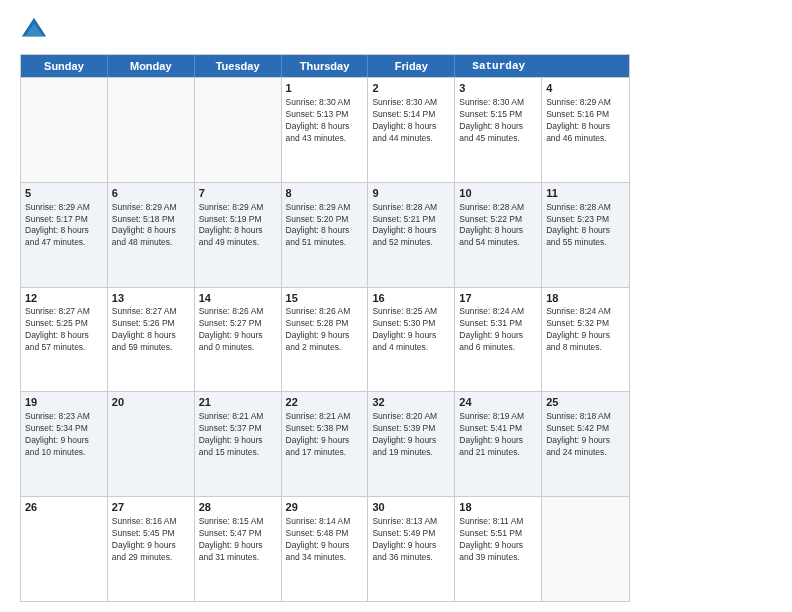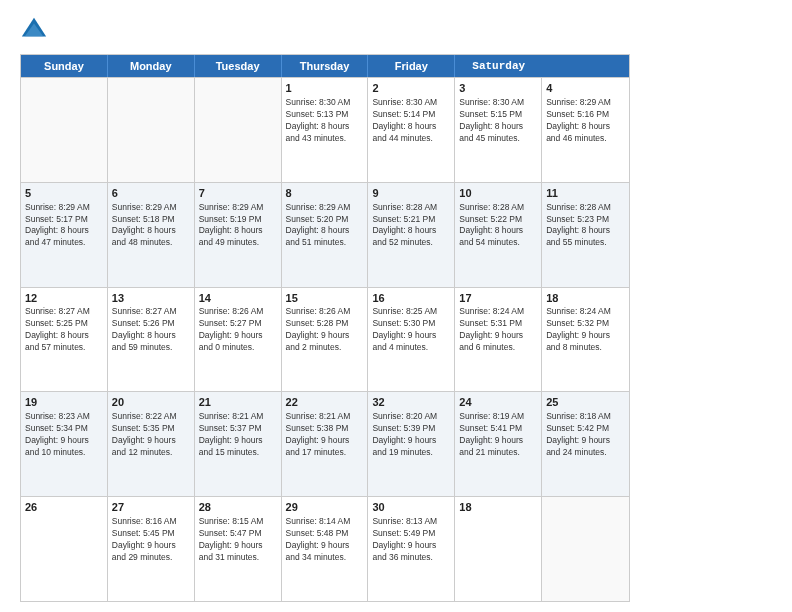--- a/index.html
+++ b/index.html
@@ -227,21 +227,20 @@
             <div class="cell-text">Sunrise: 8:24 AM<br>Sunset: 5:32 PM<br>Daylight: 9 hours and 8 minutes.</div>
           </div>
         </div>
         <div class="cal-row">
           <div class="cal-cell shaded">
             <div class="day-num">19</div>
             <div class="cell-text">Sunrise: 8:23 AM<br>Sunset: 5:34 PM<br>Daylight: 9 hours and 10 minutes.</div>
           </div>
           <div class="cal-cell shaded">
             <div class="day-num">20</div>
-            <div class="cell-text">Sunrise: 8:22 AM<br>Sunset: 5:35 PM<br>Daylight: 9 hours and 12 minutes.</div>
           </div>
           <div class="cal-cell shaded">
             <div class="day-num">21</div>
             <div class="cell-text">Sunrise: 8:21 AM<br>Sunset: 5:37 PM<br>Daylight: 9 hours and 15 minutes.</div>
           </div>
           <div class="cal-cell shaded">
             <div class="day-num">22</div>
             <div class="cell-text">Sunrise: 8:21 AM<br>Sunset: 5:38 PM<br>Daylight: 9 hours and 17 minutes.</div>
           </div>
           <div class="cal-cell shaded">
@@ -272,18 +271,19 @@
           <div class="cal-cell">
             <div class="day-num">29</div>
             <div class="cell-text">Sunrise: 8:14 AM<br>Sunset: 5:48 PM<br>Daylight: 9 hours and 34 minutes.</div>
           </div>
           <div class="cal-cell">
             <div class="day-num">30</div>
             <div class="cell-text">Sunrise: 8:13 AM<br>Sunset: 5:49 PM<br>Daylight: 9 hours and 36 minutes.</div>
           </div>
           <div class="cal-cell">
             <div class="day-num">18</div>
+            <div class="cell-text">Sunrise: 8:11 AM<br>Sunset: 5:51 PM<br>Daylight: 9 hours and 39 minutes.</div>
           </div>
           <div class="cal-cell empty"></div>
         </div>
       </div>
   </div>
 </div>
 
 </body></html>

